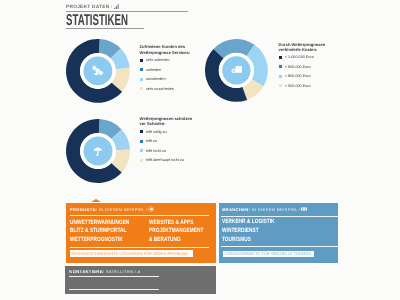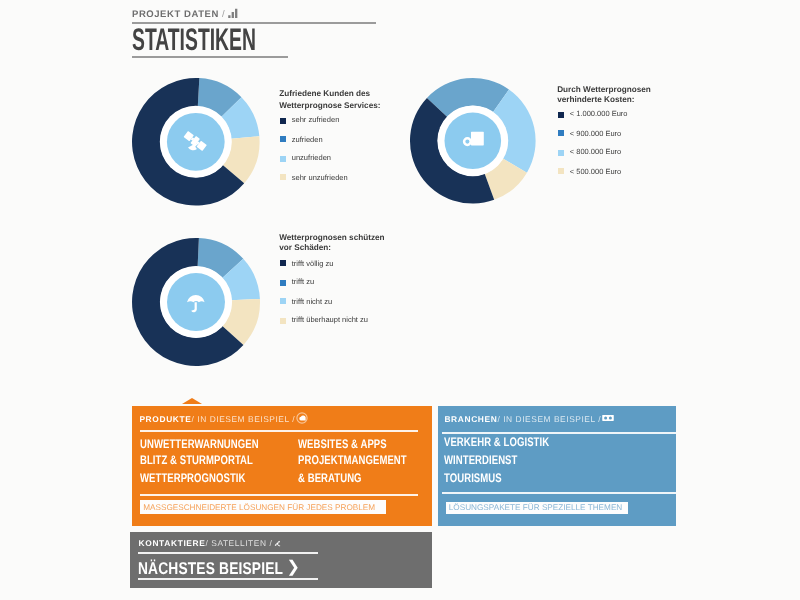--- a/index.html
+++ b/index.html
@@ -220,20 +220,16 @@
             <g fill="#ffffff" transform="translate(5,5) scale(0.52)">
    <rect x="-5.6" y="-1.15" width="3.3" height="2.3" transform="rotate(-45)"></rect>
    <rect x="2.3" y="-1.15" width="3.3" height="2.3" transform="rotate(-45)"></rect>
    <rect x="-1.5" y="-1.5" width="3" height="3" transform="rotate(-45)"></rect>
    <path d="M0.6 0.9 L3.3 3.6 L2.1 4.8 L-0.6 2.1 Z"></path>
    <circle cx="3.9" cy="4.2" r="1.1"></circle>
             </g>
           </svg>
         </div>
     <div class="hl" style="left:4px;top:9.5px;width:90px"></div>
-    <div style="position:absolute;left:4px;top:13.4px;display:flex;align-items:baseline">
-      <span style="font-size:8.5px;font-weight:700;color:#fff;letter-spacing:.1px;white-space:nowrap;display:inline-block;transform:scaleX(.81);transform-origin:0 50%;width:88px;">NÄCHSTES BEISPIEL</span>
-      <span style="font-size:8px;color:#fff;position:absolute;left:74px;top:-0.8px;font-weight:400;">❯</span>
-    </div>
     <div class="hl" style="left:4px;top:23.2px;width:90px"></div>
   </div>
     </div>
 </div>
 
 </body></html>

